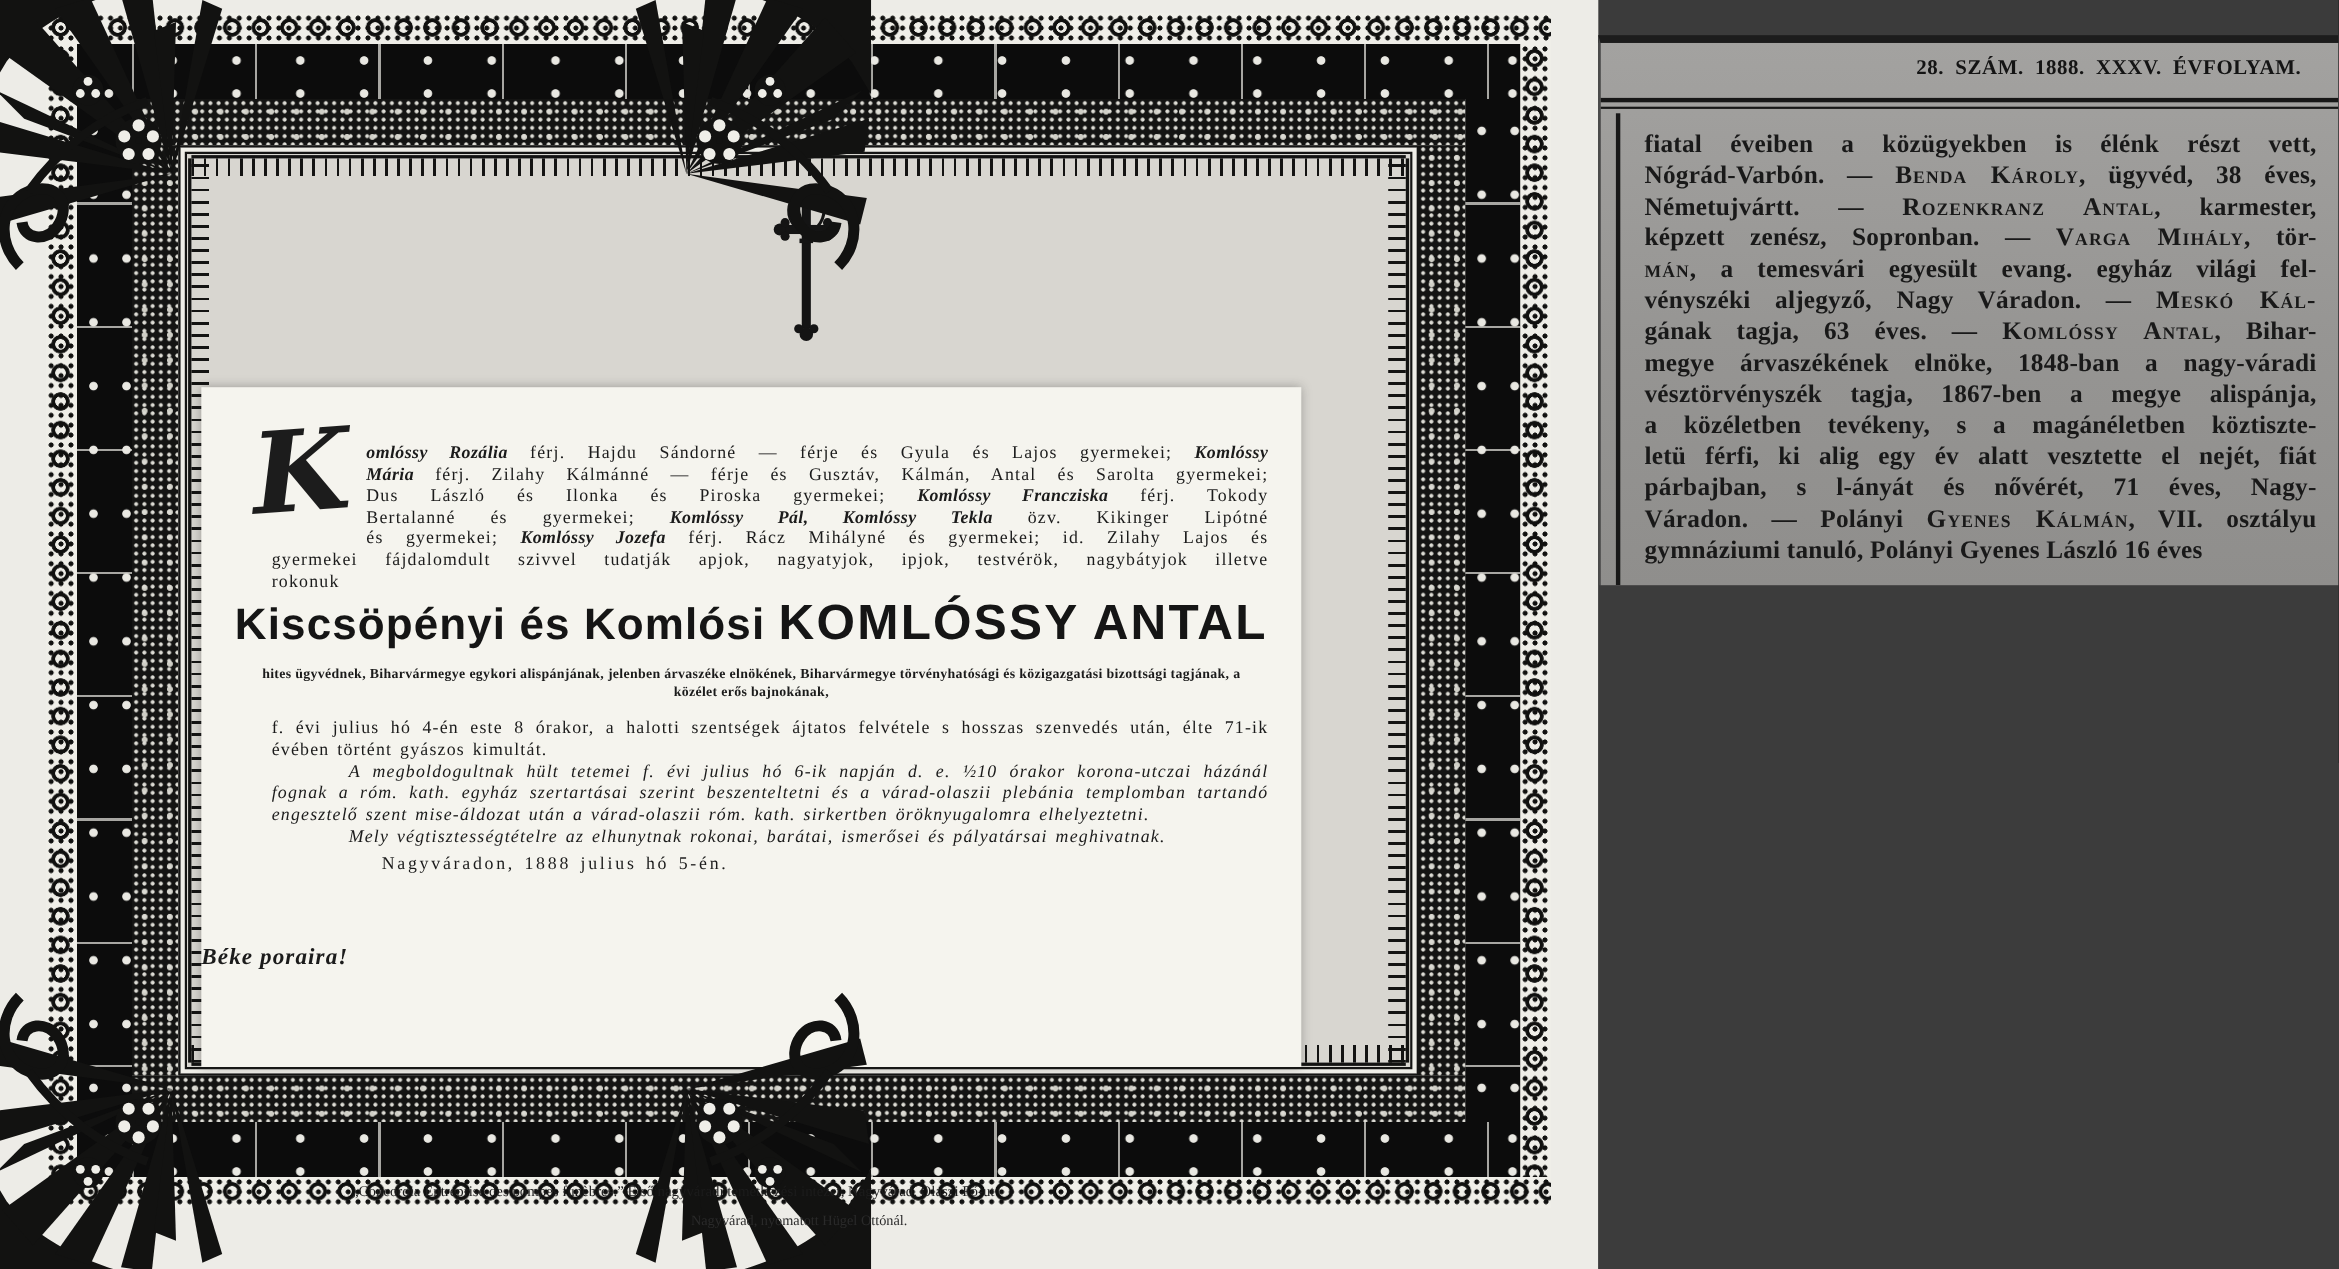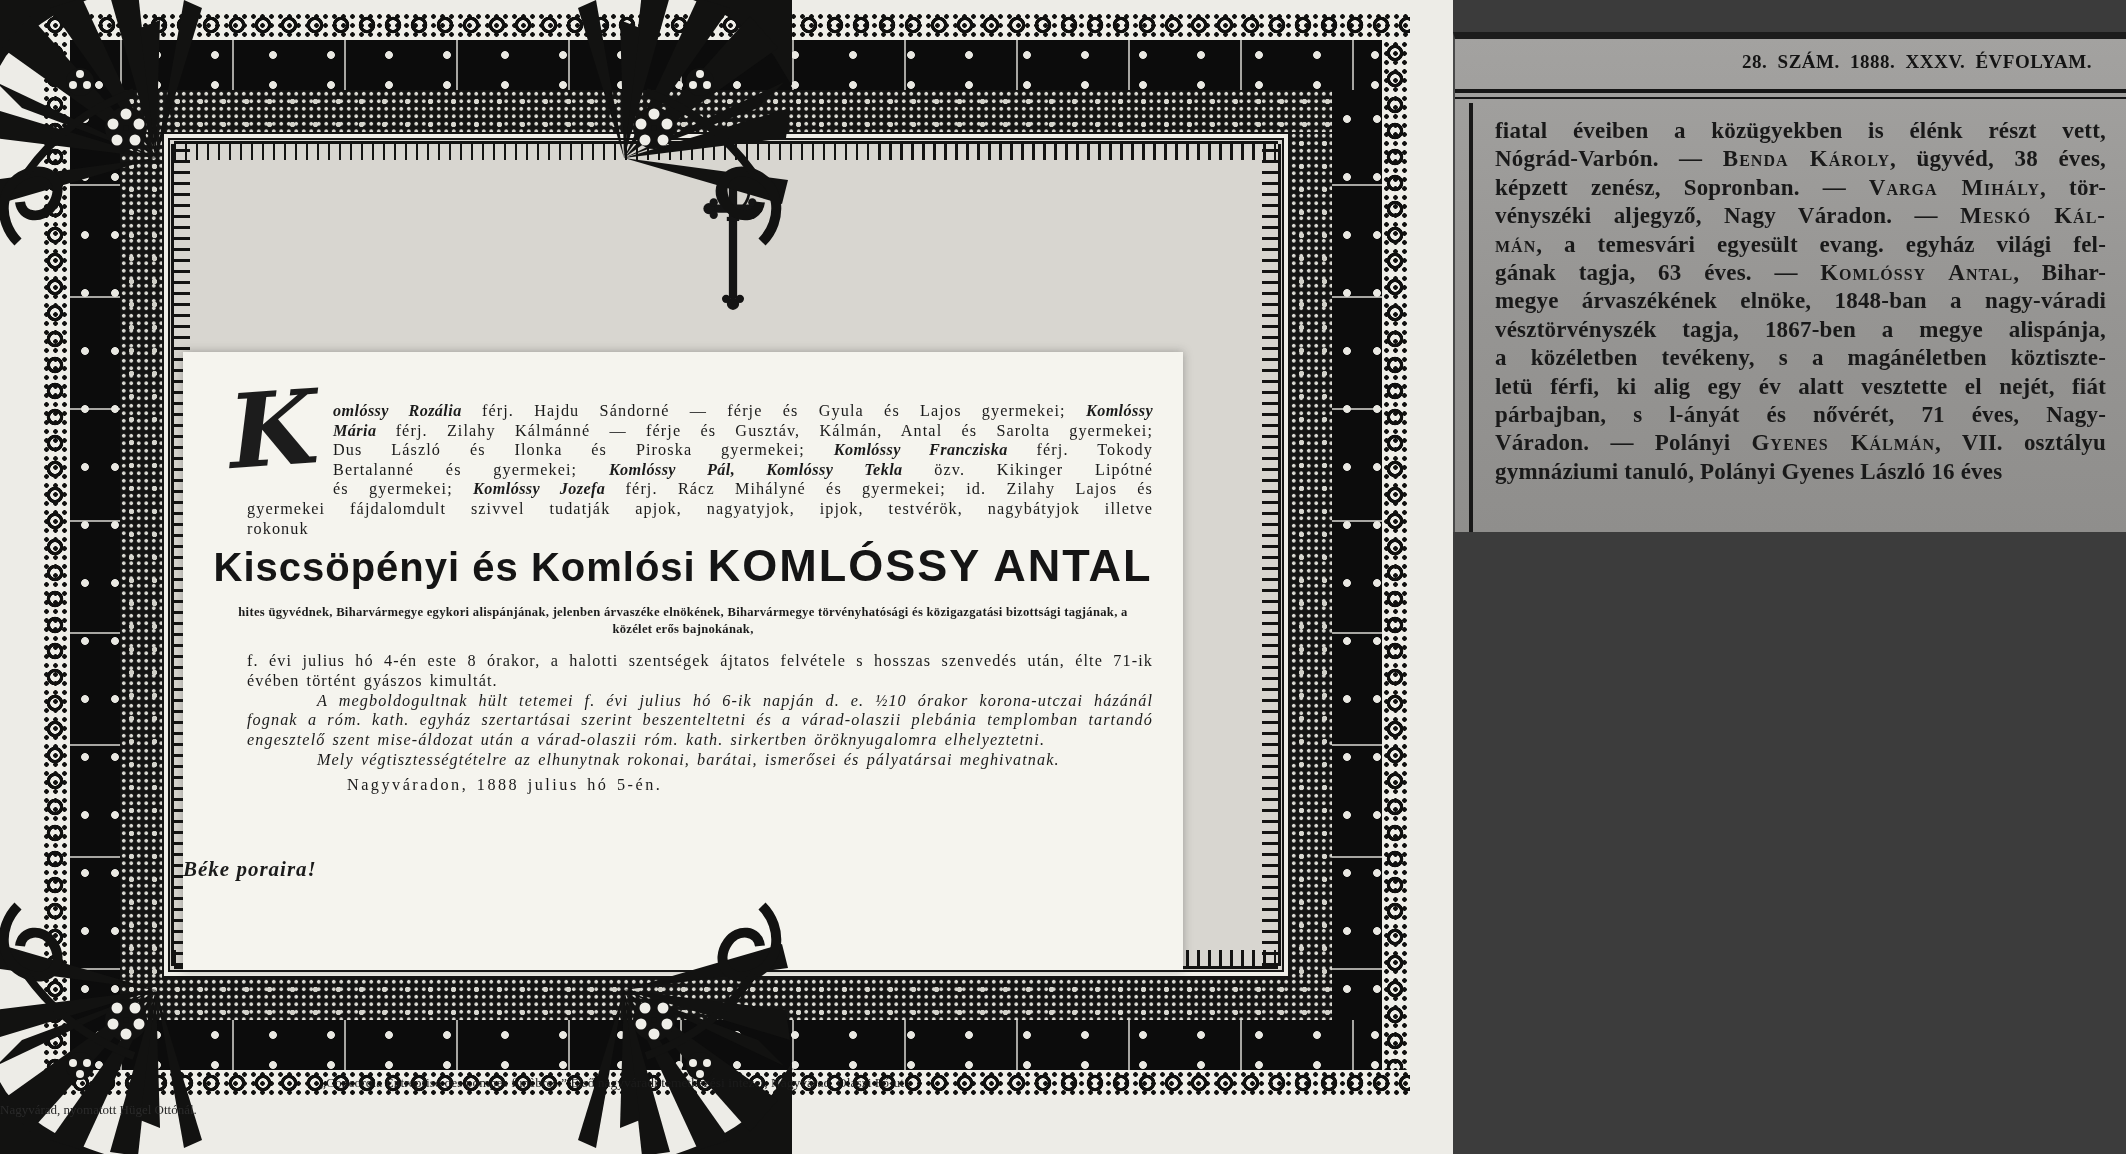--- a/index.html
+++ b/index.html
@@ -71,21 +71,21 @@
             font-weight:700;font-size:12.6px;line-height:17px;letter-spacing:.3px;}
   .bodytxt{position:absolute;left:64px;top:300px;width:906px;font-size:16.2px;line-height:19.8px;
            letter-spacing:1.1px;word-spacing:2px;text-align:justify;}
   .bodytxt p{margin:0;}
   .bodytxt p.indent{text-indent:70px;font-style:italic;}
   .dateline{margin:5px 0 0 100px;letter-spacing:2.5px;}
   .closing{position:absolute;left:0;top:505px;width:100%;text-align:left;
            font-weight:700;font-style:italic;font-size:21px;letter-spacing:1px;}
   .imprint1{position:absolute;left:320px;top:1075px;width:800px;text-align:left;z-index:40;
             font-size:13.5px;color:#1c1c1c;white-space:nowrap;}
-  .imprint2{position:absolute;left:0;top:1102px;width:1453px;text-align:left;z-index:40;
+  .imprint2{position:absolute;left:0;top:1102px;width:1453px;text-align:center;z-index:40;
             font-size:13px;color:#2a2a2a;}
   
   .panel{position:absolute;left:1453px;top:0;width:673px;height:1154px;background:#3c3c3c;margin-top:32px;}
   .clip{position:absolute;left:0;top:0;right:0;height:493px;overflow:hidden;
         background:linear-gradient(180deg,#a3a2a0,#969593 55%,#8f8e8c);
         border-top:7px solid #1c1c1c;border-left:2px solid #4a4a4a;}
   .issue{position:absolute;top:12px;right:34px;font-weight:700;font-size:19px;letter-spacing:.5px;
          word-spacing:5px;color:#141414;}
   .drule1{position:absolute;left:0;right:0;top:50px;height:4px;background:#161616;}
   .drule2{position:absolute;left:0;right:0;top:58px;height:2px;background:#161616;}
@@ -216,23 +216,24 @@
 
   <div class="panel">
     <div class="clip">
       <div class="issue">28. SZÁM. 1888. XXXV. ÉVFOLYAM.</div>
       <div class="drule1"></div>
       <div class="drule2"></div>
       <div class="colrule"></div>
       <div class="np-body">
           <div class="tline j"><span>fiatal éveiben a közügyekben is élénk részt vett,</span></div>
           <div class="tline j"><span>Nógrád-Varbón. — </span><span class="seg-sc">Benda Károly</span><span>, ügyvéd, 38 éves,</span></div>
+          <div class="tline j"><span>Németujvártt. — </span><span class="seg-sc">Rozenkranz Antal</span><span>, karmester,</span></div>
           <div class="tline j"><span>képzett zenész, Sopronban. — </span><span class="seg-sc">Varga Mihály</span><span>, tör-</span></div>
+          <div class="tline j"><span class="seg-sc">mán</span><span>, a temesvári egyesült evang. egyház világi fel-</span></div>
           <div class="tline j"><span>vényszéki aljegyző, Nagy Váradon. — </span><span class="seg-sc">Meskó Kál-</span></div>
-          <div class="tline j"><span class="seg-sc">mán</span><span>, a temesvári egyesült evang. egyház világi fel-</span></div>
           <div class="tline j"><span>gának tagja, 63 éves. — </span><span class="seg-sc">Komlóssy Antal</span><span>, Bihar-</span></div>
           <div class="tline j"><span>megye árvaszékének elnöke, 1848-ban a nagy-váradi</span></div>
           <div class="tline j"><span>vésztörvényszék tagja, 1867-ben a megye alispánja,</span></div>
           <div class="tline j"><span>a közéletben tevékeny, s a magánéletben köztiszte-</span></div>
           <div class="tline j"><span>letü férfi, ki alig egy év alatt vesztette el nejét, fiát</span></div>
           <div class="tline j"><span>párbajban, s l-ányát és nővérét, 71 éves, Nagy-</span></div>
           <div class="tline j"><span>Váradon. — Polányi </span><span class="seg-sc">Gyenes Kálmán</span><span>, VII. osztályu</span></div>
           <div class="tline"><span>gymnáziumi tanuló, Polányi Gyenes László 16 éves</span></div>
         </div>
     </div>

